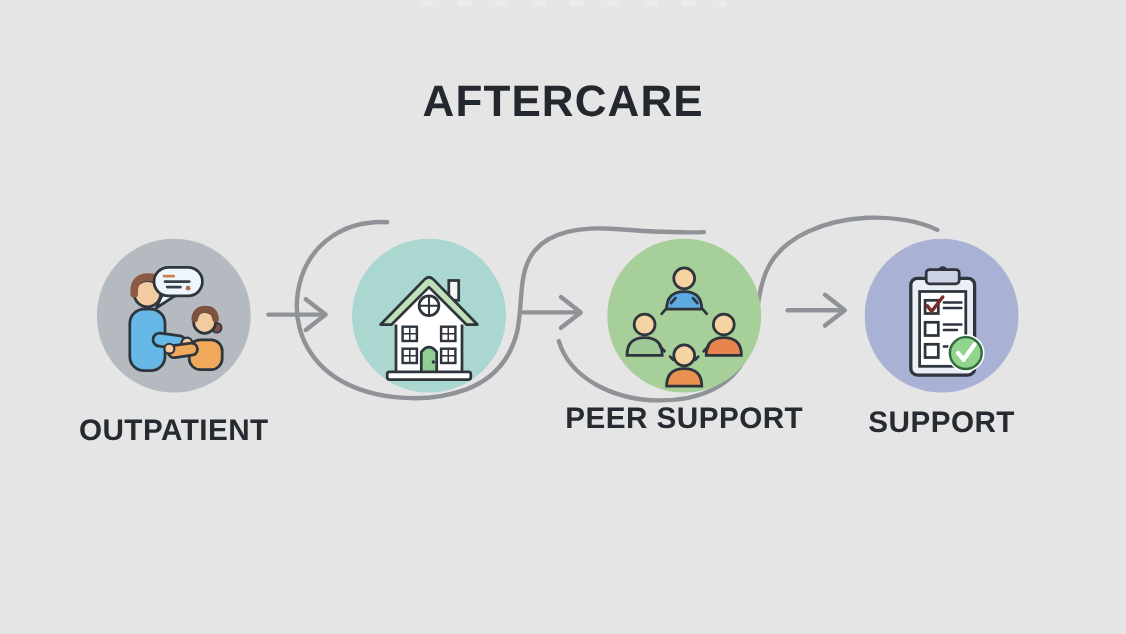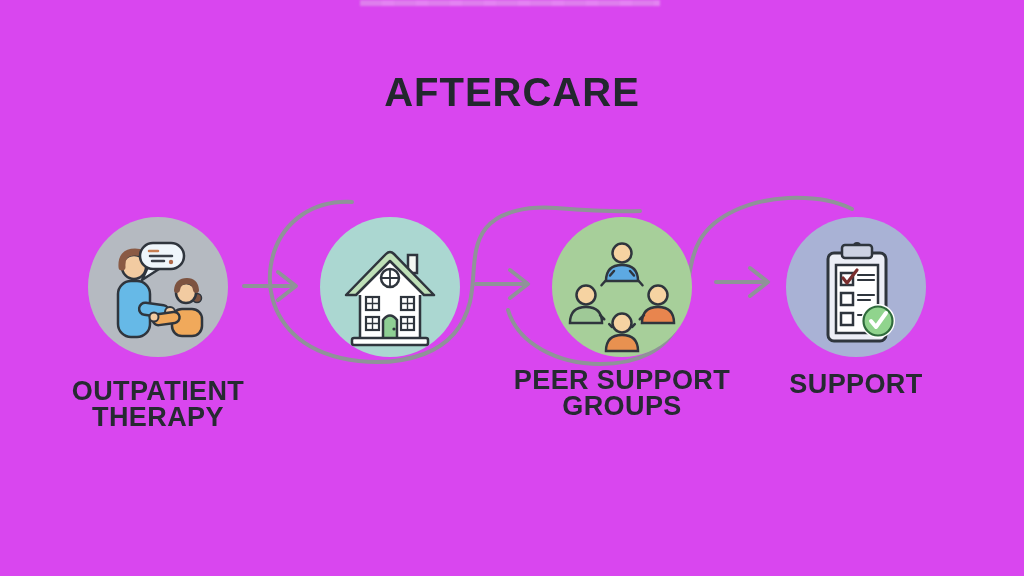--- a/index.html
+++ b/index.html
@@ -1,17 +1,17 @@
 <!DOCTYPE html>
 <html><head>
 <meta charset="utf-8">
 <style>
   html,body{margin:0;padding:0;background:#ffffff;}
   .canvas{
-    position:relative;width:1024px;height:576px;background:#d946ef;overflow:hidden;
+    position:relative;width:1024px;height:576px;background:#e5e5e5;overflow:hidden;
     font-family:"Liberation Sans",sans-serif;
   }
   .top-artifact{
     position:absolute;top:0;left:360px;width:300px;height:6px;
     background:repeating-linear-gradient(90deg,#e9e9ea 0 22px,#f8f8f8 22px 34px);
     opacity:.35;filter:blur(1px);
   }
   .title{
     position:absolute;top:70px;left:0;width:100%;margin:0;
     text-align:center;font-size:40px;font-weight:800;letter-spacing:1px;
@@ -87,21 +87,20 @@
           <rect x="52" y="26" width="44" height="26" rx="13" fill="#eff6fb" stroke="#2f353d" stroke-width="2.5"></rect>
           <path d="M61 34 L70 34" stroke="#c87f52" stroke-width="2.5" stroke-linecap="round"></path>
           <path d="M62 39 L84 39" stroke="#3a4049" stroke-width="2.5" stroke-linecap="round"></path>
           <path d="M64 44 L76 44" stroke="#3a4049" stroke-width="2.5" stroke-linecap="round"></path>
           <circle cx="83" cy="45" r="2.2" fill="#b06a4a"></circle>
         </g>
       </svg>
     </div>
     <div class="label">
       <span>OUTPATIENT</span>
-      <span>THERAPY</span>
     </div>
   </div>
 
   <div class="step s2">
     <div class="icon-wrap">
       <svg width="140" height="140" viewBox="0 0 140 140">
         <circle cx="70" cy="70" r="70" fill="#abd7d1"></circle>
         <rect x="88" y="38" width="9" height="18" fill="#f4f8f3" stroke="#2f353d" stroke-width="2.5"></rect>
         <rect x="40" y="74" width="60" height="48" fill="#ffffff" stroke="#2f353d" stroke-width="2.5"></rect>
         <polygon points="36,78 70,44 104,78" fill="#ffffff"></polygon>
@@ -144,21 +143,20 @@
         <g stroke="#2f353d" stroke-width="2.5" stroke-linecap="round" stroke-dasharray="6 7">
           <path d="M62 54 L48 70"></path>
           <path d="M78 54 L92 70"></path>
           <path d="M48 98 L60 110"></path>
           <path d="M92 98 L80 110"></path>
         </g>
       </svg>
     </div>
     <div class="label">
       <span>PEER SUPPORT</span>
-      <span>GROUPS</span>
     </div>
   </div>
 
   <div class="step s4">
     <div class="icon-wrap">
       <svg width="140" height="140" viewBox="0 0 140 140">
         <circle cx="70" cy="70" r="70" fill="#a9b2d5"></circle>
         <rect x="42" y="36" width="58" height="88" rx="6" fill="#eceef6" stroke="#2f353d" stroke-width="3"></rect>
         <rect x="50" y="48" width="42" height="68" fill="#ffffff" stroke="#2f353d" stroke-width="2.5"></rect>
         <circle cx="71" cy="29" r="4" fill="#2f353d"></circle>

